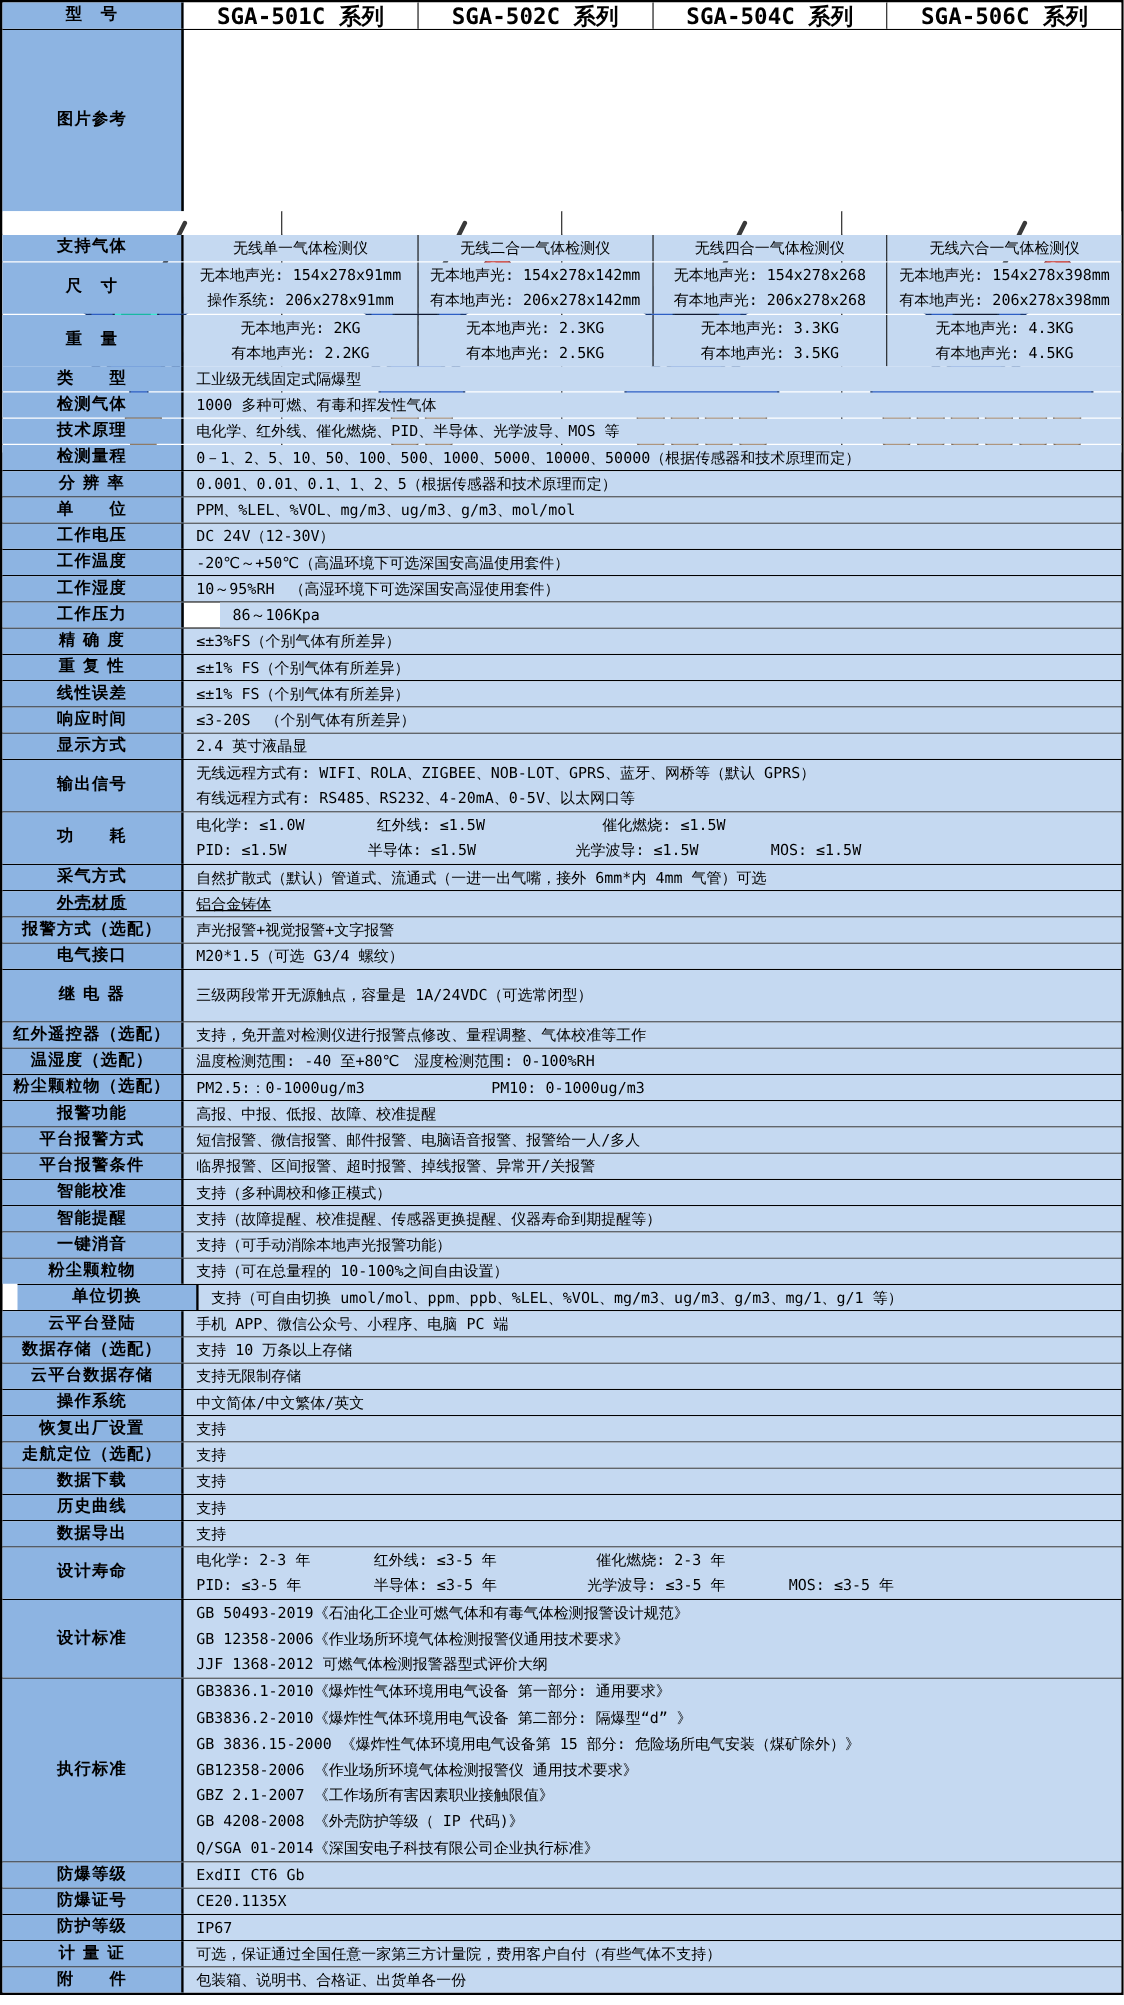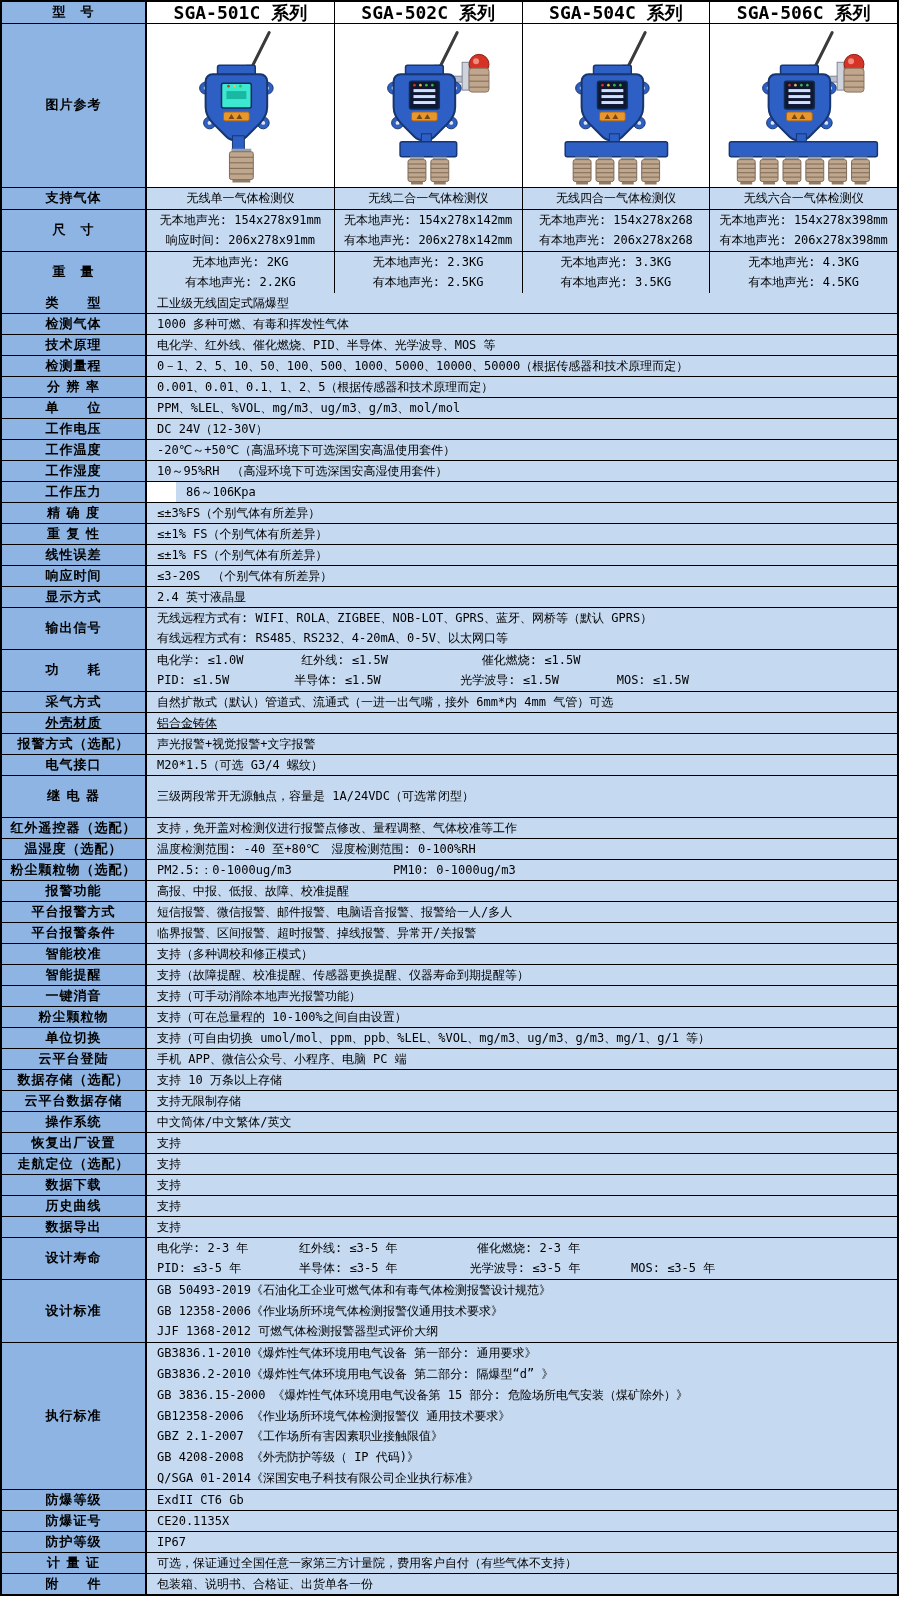--- a/index.html
+++ b/index.html
@@ -18,21 +18,21 @@
   .image-cell{background:#fff;display:flex;align-items:flex-end;justify-content:center;overflow:hidden;}
   .image-cell svg{display:block;width:100%;height:100%;}
   .lt-cell{background:#C5D9F1;display:flex;flex-direction:column;justify-content:space-around;
     align-items:center;text-align:center;font-size:12px;
     font-family:"DejaVu Sans Mono","DejaVu Sans",monospace;padding:1px 2px;}
   .lt-cell .line{flex:1;display:flex;align-items:center;white-space:pre-wrap;}
   .value-cell{background:#C5D9F1;display:flex;flex-direction:column;justify-content:space-around;
     font-size:12px;font-family:"DejaVu Sans Mono","DejaVu Sans",monospace;padding:0 6px 0 10px;}
   .value-cell .line{flex:1;display:flex;align-items:center;white-space:pre-wrap;text-align:left;}
   .h-header{height:21px;}
-  .h-image{height:163px;}
+  .h-image{height:163px;flex-direction:column;}
   .h-single{height:21px;}
   .h-double{height:41px;}
 </style>
 </head>
 <body>
 
 <div class="spec-table">
 
   <div class="row h-header">
     <div class="label-cell">型　号</div>
@@ -281,21 +281,21 @@
           <div class="line">无线六合一气体检测仪</div>
         </div>
       </div>
   </div>
 
   <div class="row h-double">
     <div class="label-cell">尺　寸</div>
     <div class="cells" id="size-cells">
         <div class="cell lt-cell">
           <div class="line">无本地声光: 154x278x91mm</div>
-          <div class="line">响应时间: 206x278x91mm</div>
+          <div class="line">操作系统: 206x278x91mm</div>
         </div>
         <div class="cell lt-cell">
           <div class="line">无本地声光: 154x278x142mm</div>
           <div class="line">有本地声光: 206x278x142mm</div>
         </div>
         <div class="cell lt-cell">
           <div class="line">无本地声光: 154x278x268</div>
           <div class="line">有本地声光: 206x278x268</div>
         </div>
         <div class="cell lt-cell">
@@ -579,21 +579,21 @@
         </div>
       </div>
       <div class="row" style="height: 20px;">
         <div class="label-cell">粉尘颗粒物</div>
         <div class="cells">
           <div class="cell value-cell">
             <div class="line">支持（可在总量程的 10-100%之间自由设置）</div>
           </div>
         </div>
       </div>
-      <div class="row" style="height: 20px;">
+      <div class="row" style="height: 20px; margin-left: 12px;">
         <div class="label-cell">单位切换</div>
         <div class="cells">
           <div class="cell value-cell">
             <div class="line">支持（可自由切换 umol/mol、ppm、ppb、%LEL、%VOL、mg/m3、ug/m3、g/m3、mg/1、g/1 等）</div>
           </div>
         </div>
       </div>
       <div class="row" style="height: 20px;">
         <div class="label-cell">云平台登陆</div>
         <div class="cells">

